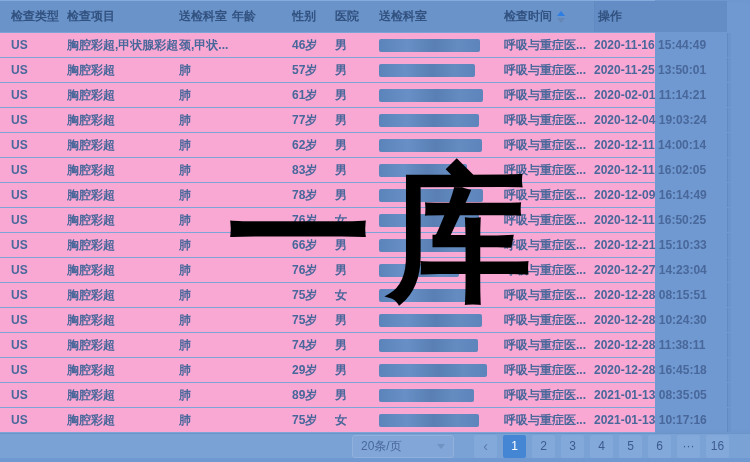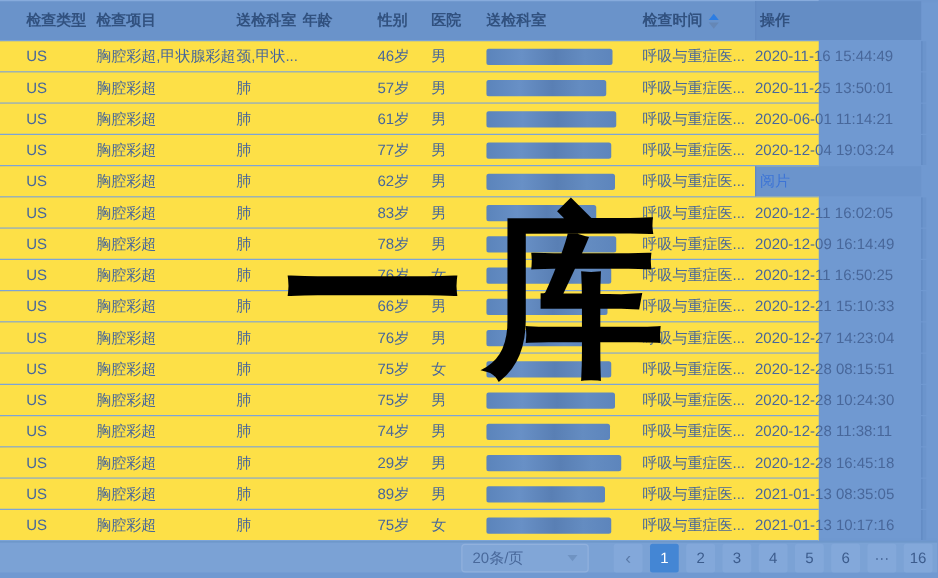--- a/index.html
+++ b/index.html
@@ -12,32 +12,32 @@
   .app{position:relative;width:750px;height:462px;overflow:hidden;}
 
   
   .table{
     position:absolute;top:0;left:0;width:750px;
     box-shadow:inset 8px 0 8px -6px rgba(30,60,110,.35);
   }
   .grid{
     display:grid;
     grid-template-columns:56px 112px 53px 60px 43px 44px 125px 90px 133px 1fr;
-    padding-left:21px;box-sizing:border-box;width:655px;
+    padding-left:11px;box-sizing:border-box;width:655px;
   }
   .thead{
     height:33px;background:#6a93ca;border-top:1px solid #87abdc;
     border-bottom:1px solid #7ca3d6;
   }
   .th{
     font-size:12px;font-weight:700;color:#31517f;line-height:32px;
     white-space:nowrap;overflow:hidden;display:flex;align-items:center;
   }
   .th span{line-height:normal;}
-  .tr{height:25px;border-bottom:1px solid #7da4d7;background:#fde047;}
+  .tr{height:25px;border-bottom:1px solid #7da4d7;background:#f9a8d4;font-weight:bold;}
   .td{
     font-size:12px;color:#48679a;line-height:24px;white-space:nowrap;
     overflow:hidden;display:flex;align-items:center;
   }
   .col-action{background:#6b94cc;border-left:1px solid #6189c2;padding-left:3px;}
   .thead .col-action{background:#648dc5;}
   .link{color:#3c74d6;cursor:pointer;font-size:12px;}
   .redact{
     height:13px;border-radius:2px;
     background:linear-gradient(90deg,#5b84bb 0%,#6890c6 28%,#597fb4 55%,#648cc1 78%,#5d85bc 100%);
@@ -62,21 +62,21 @@
   
   .sort{display:inline-flex;flex-direction:column;margin-left:5px;gap:2px;cursor:pointer;}
   .caret-up{width:0;height:0;border-left:4px solid transparent;border-right:4px solid transparent;border-bottom:5px solid #2d7de2;}
   .caret-down{width:0;height:0;border-left:4px solid transparent;border-right:4px solid transparent;border-top:5px solid #6587b6;}
 
   
   .pagination{
     position:absolute;left:0;top:433px;width:750px;height:25px;
     background:#7ba2d5;border-top:1px solid #6b94c8;
     display:flex;align-items:center;justify-content:flex-end;
-    padding-right:4px;box-sizing:border-box;
+    padding-right:21px;box-sizing:border-box;
   }
   .page-size{
     width:84px;height:21px;border:1px solid #91b1dd;border-radius:3px;
     display:flex;align-items:center;justify-content:space-between;
     padding:0 8px;font-size:12px;color:#49699b;margin-right:14px;cursor:pointer;
     background:rgba(255,255,255,0.05);
   }
   .chev{width:0;height:0;border-left:4px solid transparent;border-right:4px solid transparent;border-top:5px solid #6f93c2;}
   .pg{
     min-width:23px;height:23px;margin-left:6px;border:none;border-radius:2px;
@@ -170,21 +170,21 @@
           <div class="td col-type">US</div>
           <div class="td col-item">胸腔彩超</div>
           <div class="td col-part">肺</div>
           <div class="td col-method"></div>
           <div class="td col-age">61岁</div>
           <div class="td col-gender">男</div>
           <div class="td col-hospital">
             <div class="redact"></div>
           </div>
           <div class="td col-dept">呼吸与重症医...</div>
-          <div class="td col-time">2020-06-01 11:14:21</div>
+          <div class="td col-time">2020-02-01 11:14:21</div>
           <div class="td col-action">
             <span class="link">阅片</span>
           </div>
         </div>
         <div class="tr grid">
           <div class="td col-type">US</div>
           <div class="td col-item">胸腔彩超</div>
           <div class="td col-part">肺</div>
           <div class="td col-method"></div>
           <div class="td col-age">77岁</div>
@@ -202,20 +202,21 @@
           <div class="td col-type">US</div>
           <div class="td col-item">胸腔彩超</div>
           <div class="td col-part">肺</div>
           <div class="td col-method"></div>
           <div class="td col-age">62岁</div>
           <div class="td col-gender">男</div>
           <div class="td col-hospital">
             <div class="redact"></div>
           </div>
           <div class="td col-dept">呼吸与重症医...</div>
+          <div class="td col-time">2020-12-11 14:00:14</div>
           <div class="td col-action">
             <span class="link">阅片</span>
           </div>
         </div>
         <div class="tr grid">
           <div class="td col-type">US</div>
           <div class="td col-item">胸腔彩超</div>
           <div class="td col-part">肺</div>
           <div class="td col-method"></div>
           <div class="td col-age">83岁</div>

